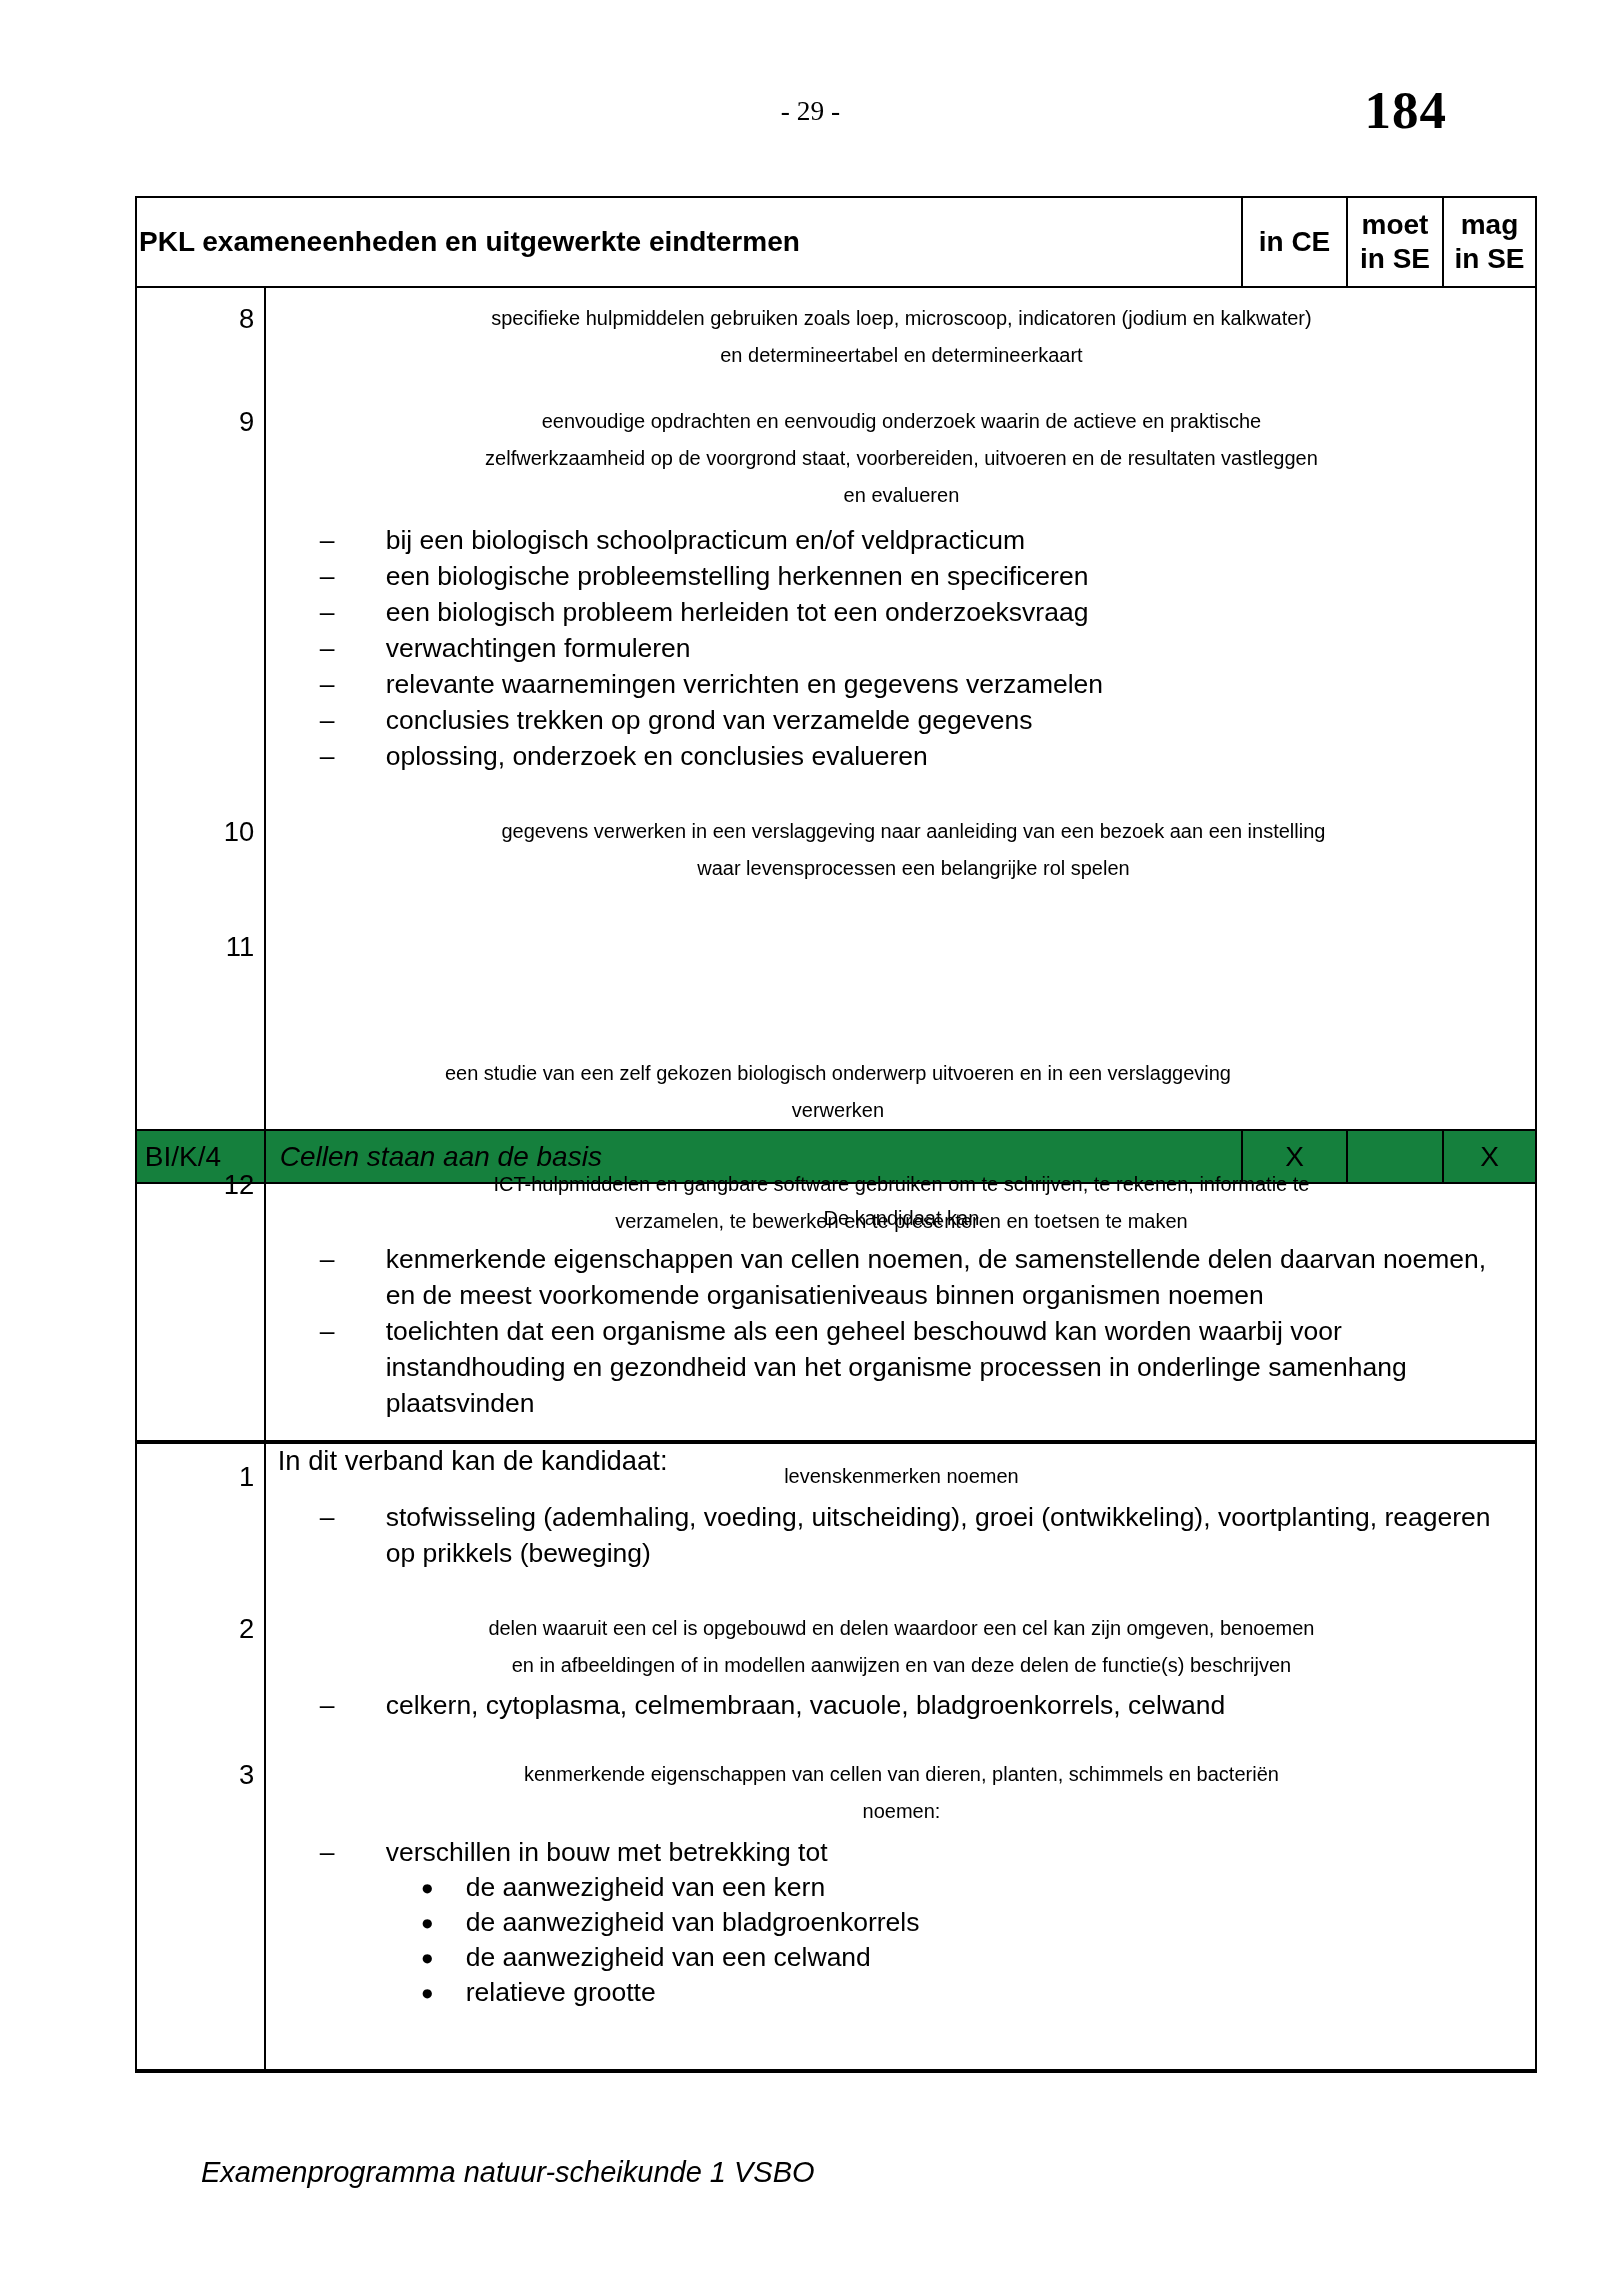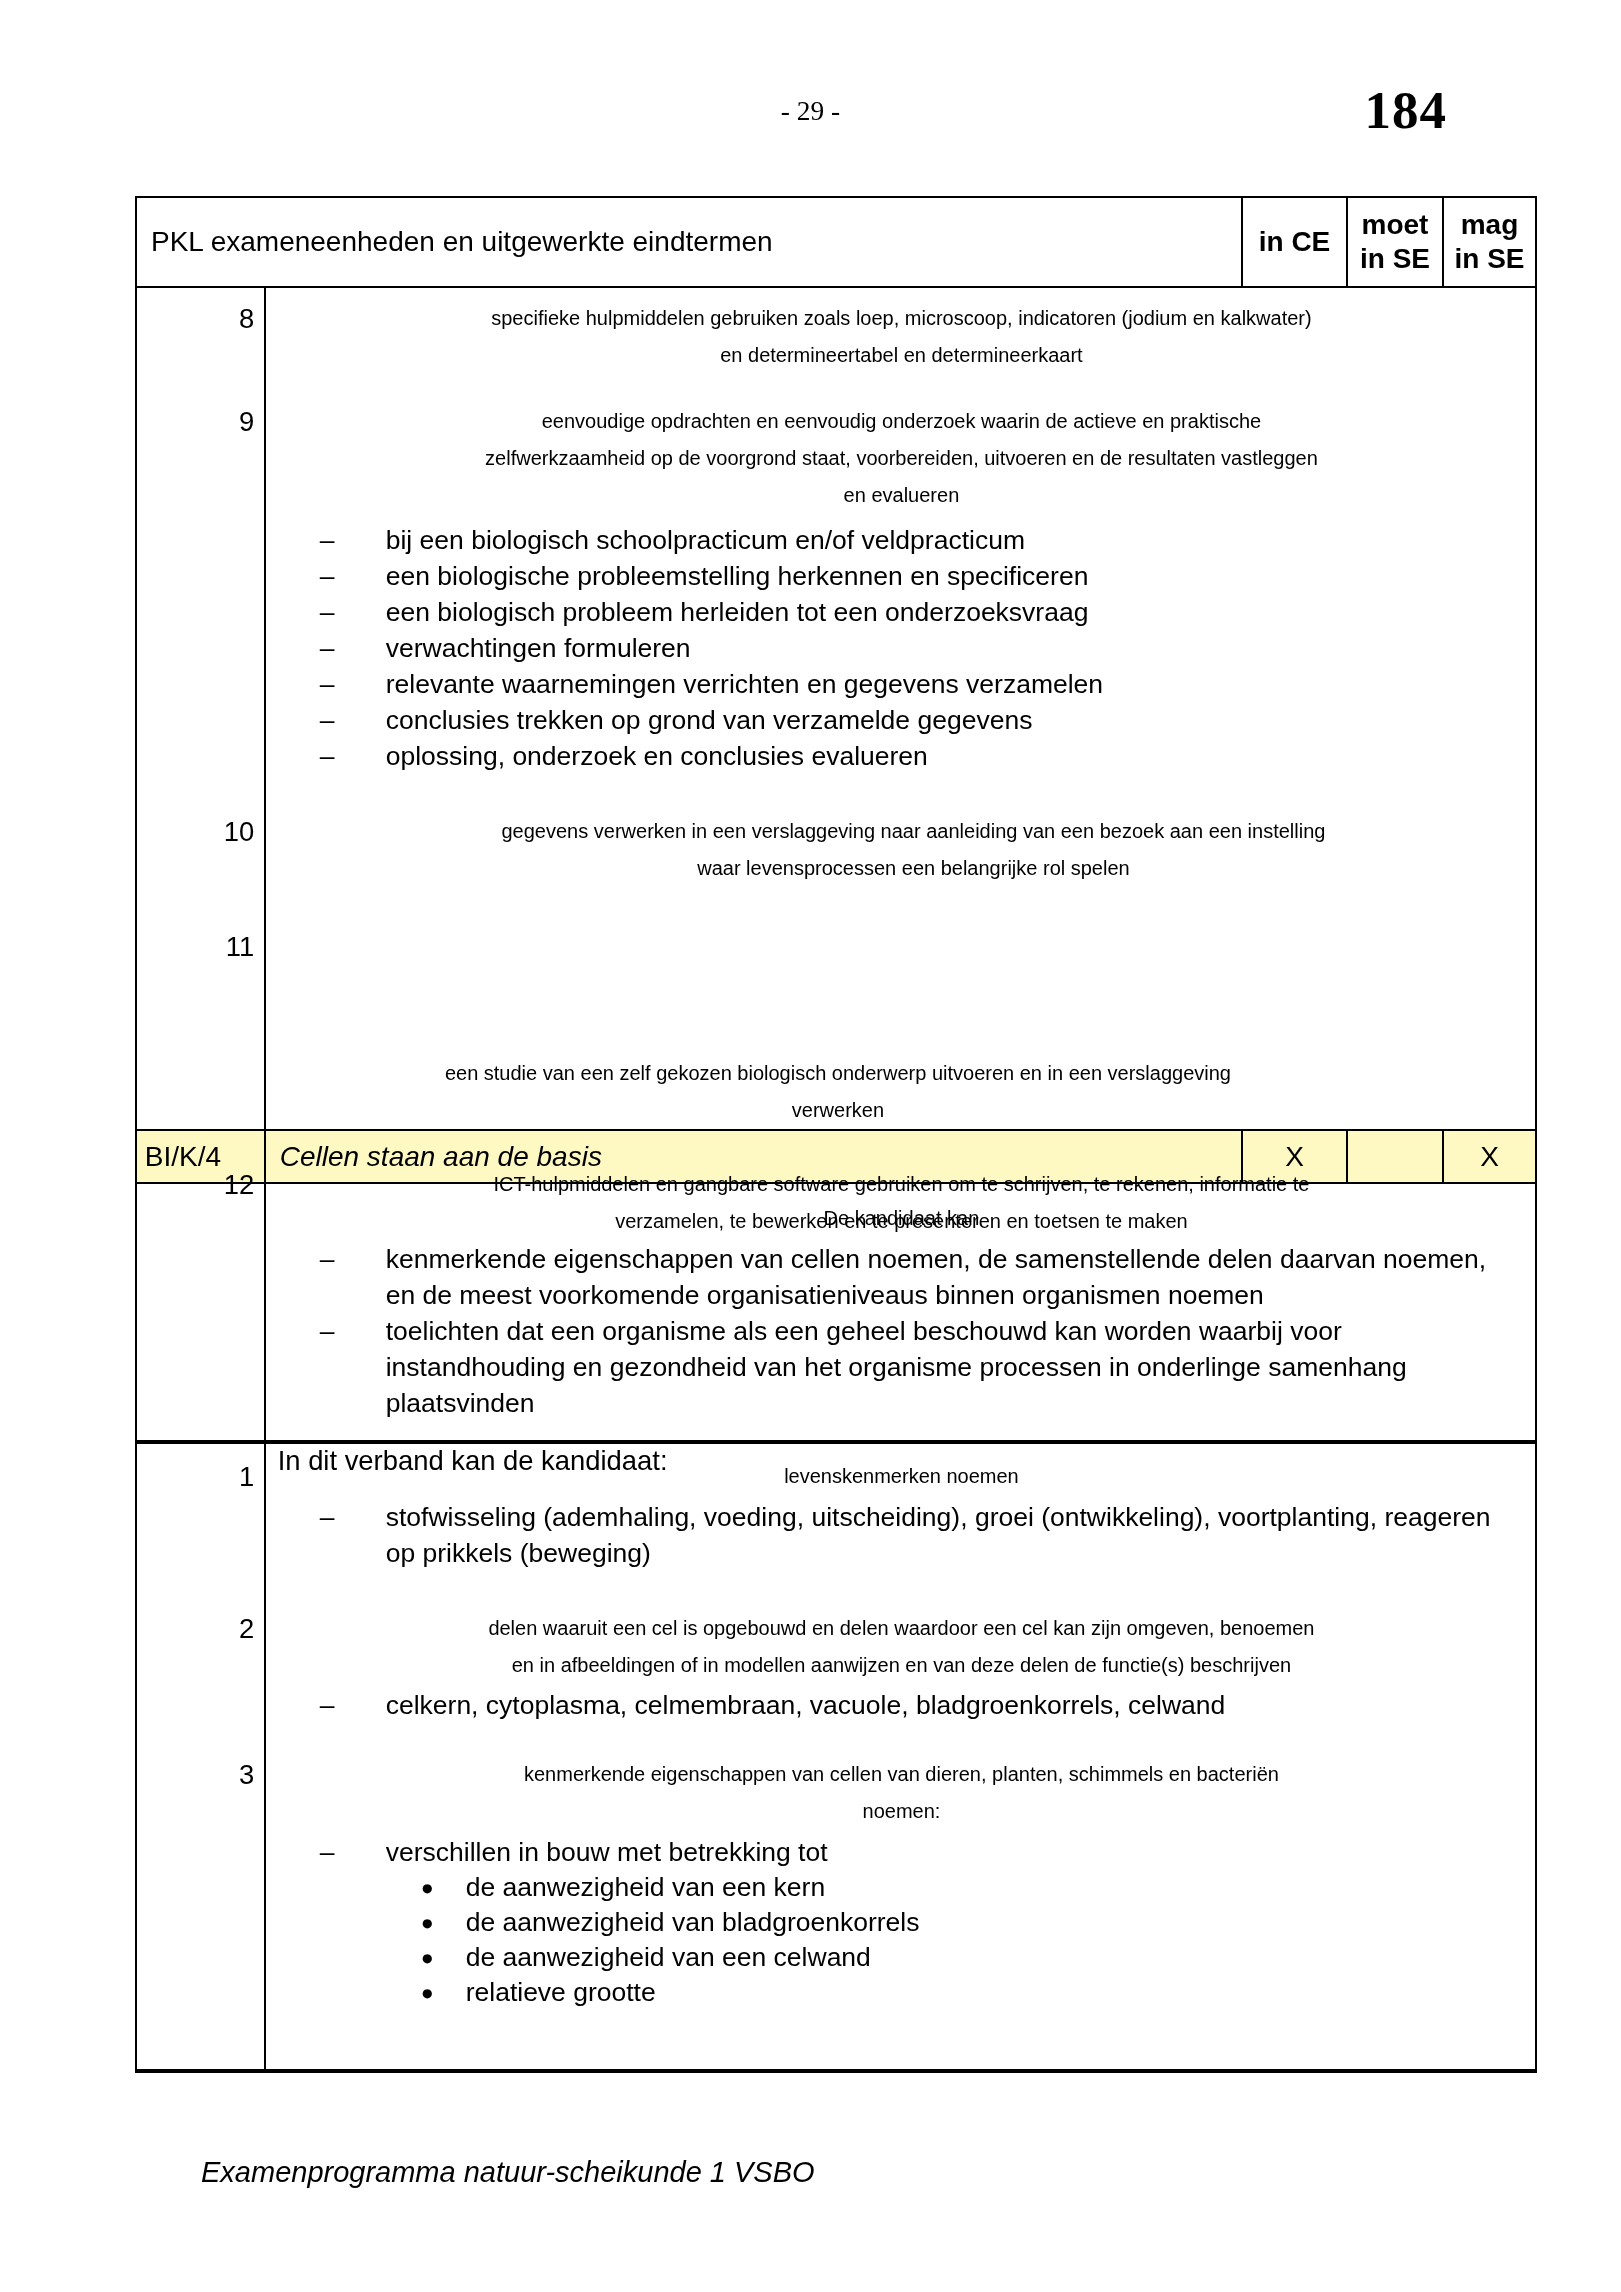--- a/index.html
+++ b/index.html
@@ -9,30 +9,30 @@
   .pageno { position:absolute; top:96px; left:0; right:0; text-align:center;
             font-family:"Liberation Serif",serif; font-size:27.4px; }
   .stamp  { position:absolute; top:80px; right:174px; font-family:"Liberation Serif",serif;
             font-size:53px; font-weight:bold; letter-spacing:1px; }
 
   .doc-table { position:absolute; left:135px; top:196px; width:1402px; height:1877px;
                border:2.9px solid #000; border-bottom-width:4.9px; box-sizing:border-box; }
   .num-divider { position:absolute; left:127px; top:90px; bottom:0; width:2px; background:#000; }
 
   .header-row { display:flex; height:90px; border-bottom:2px solid #000; box-sizing:border-box; }
-  .h-main { flex:1; display:flex; align-items:center; padding-left:14px;
-            font-weight:normal; font-size:28px; }
+  .h-main { flex:1; display:flex; align-items:center; padding-left:2px;
+            font-weight:bold; font-size:28px; }
   .h-col  { display:flex; flex-direction:column; justify-content:center; align-items:center;
             border-left:2px solid #000; box-sizing:border-box; font-weight:bold;
             font-size:28px; line-height:34px; text-align:center; }
   .w-ce{ width:105px; } .w-moet{ width:96px; } .w-mag{ width:93px; }
 
   .sec { position:relative; box-sizing:border-box; }
   .sec-812  { height:841px; padding-top:11.8px; }
-  .sec-gray { height:51px; display:flex; background:#fef9c3;
+  .sec-gray { height:51px; display:flex; background:#15803d;
               border-top:2px solid #000; border-bottom:2px solid #000; font-size:28px; }
   .sec-kand { height:256px; padding-top:15.7px; }
   .sec-13   { height:590px; border-top:4.9px solid #000; padding-top:13.7px; }
 
   .item-row { display:flex; }
   .num-cell { flex:0 0 127px; width:127px; text-align:right; padding-right:9.8px;
               box-sizing:border-box; font-size:27.4px; line-height:37px; }
   .item-body { flex:1; padding-left:13.7px; padding-right:9.8px; min-width:0; }
   .item-text { font-size:20px; line-height:37px; white-space:pre-line;text-align:center; }
 

